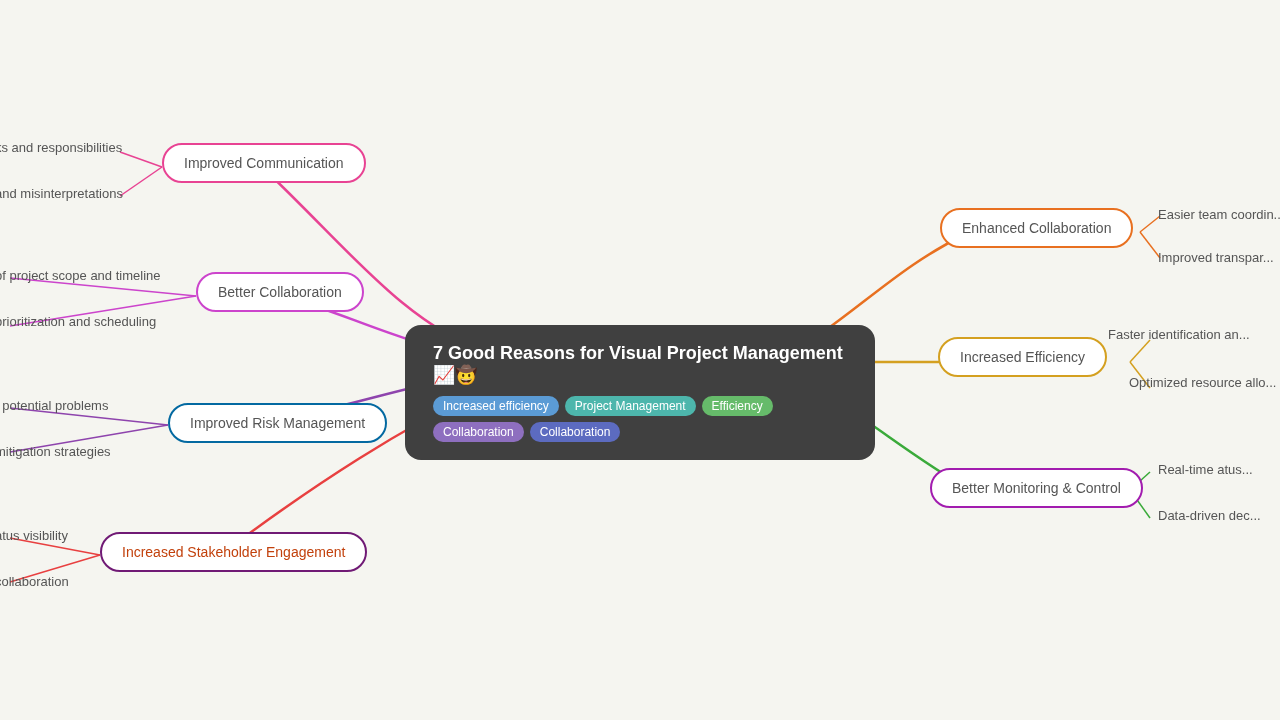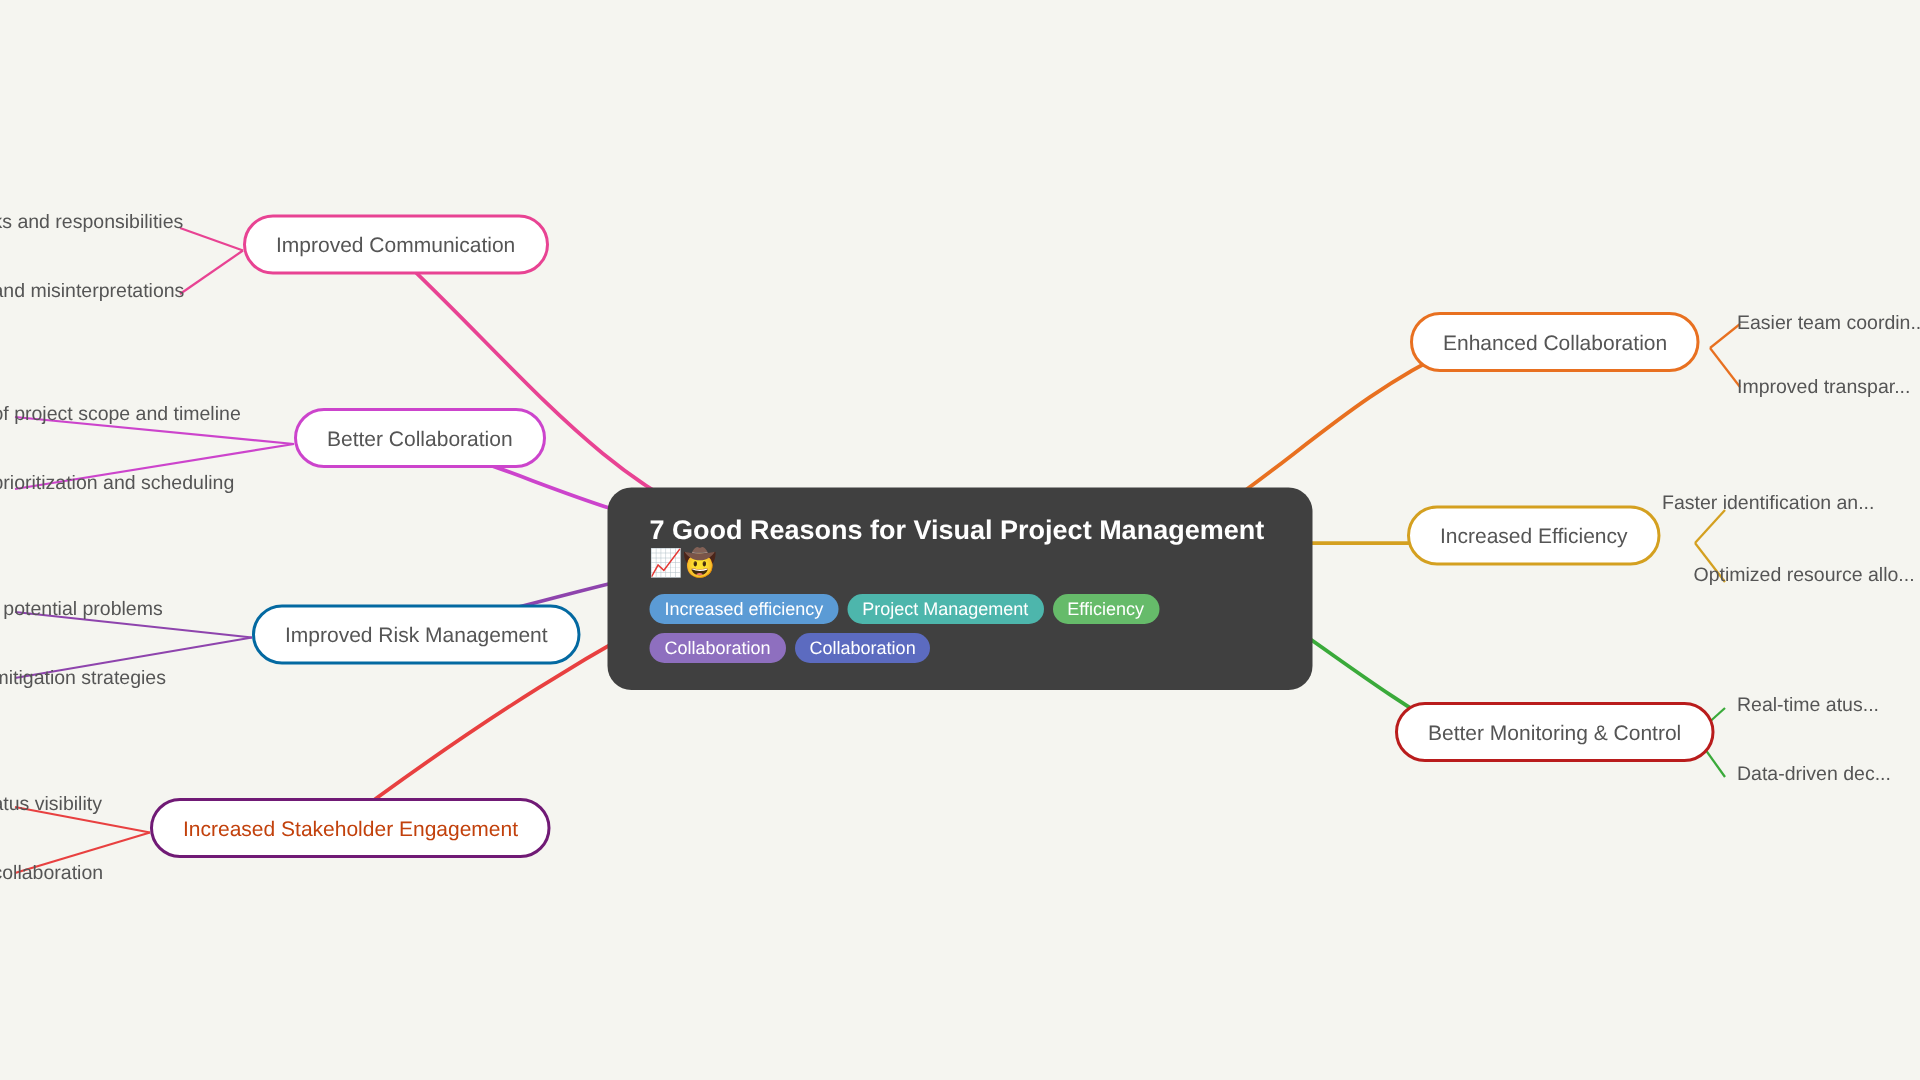--- a/index.html
+++ b/index.html
@@ -112,21 +112,21 @@
     }
 
     .node-efficiency {
       border: 2px solid #d4a020;
       color: #555;
       left: 938px;
       top: 337px;
     }
 
     .node-monitor {
-      border: 2px solid #b91c1c;
+      border: 2px solid #a21caf;
       color: #555;
       left: 930px;
       top: 468px;
     }
 
     
     .leaf-text {
       position: absolute;
       font-size: 13px;
       color: #555;

